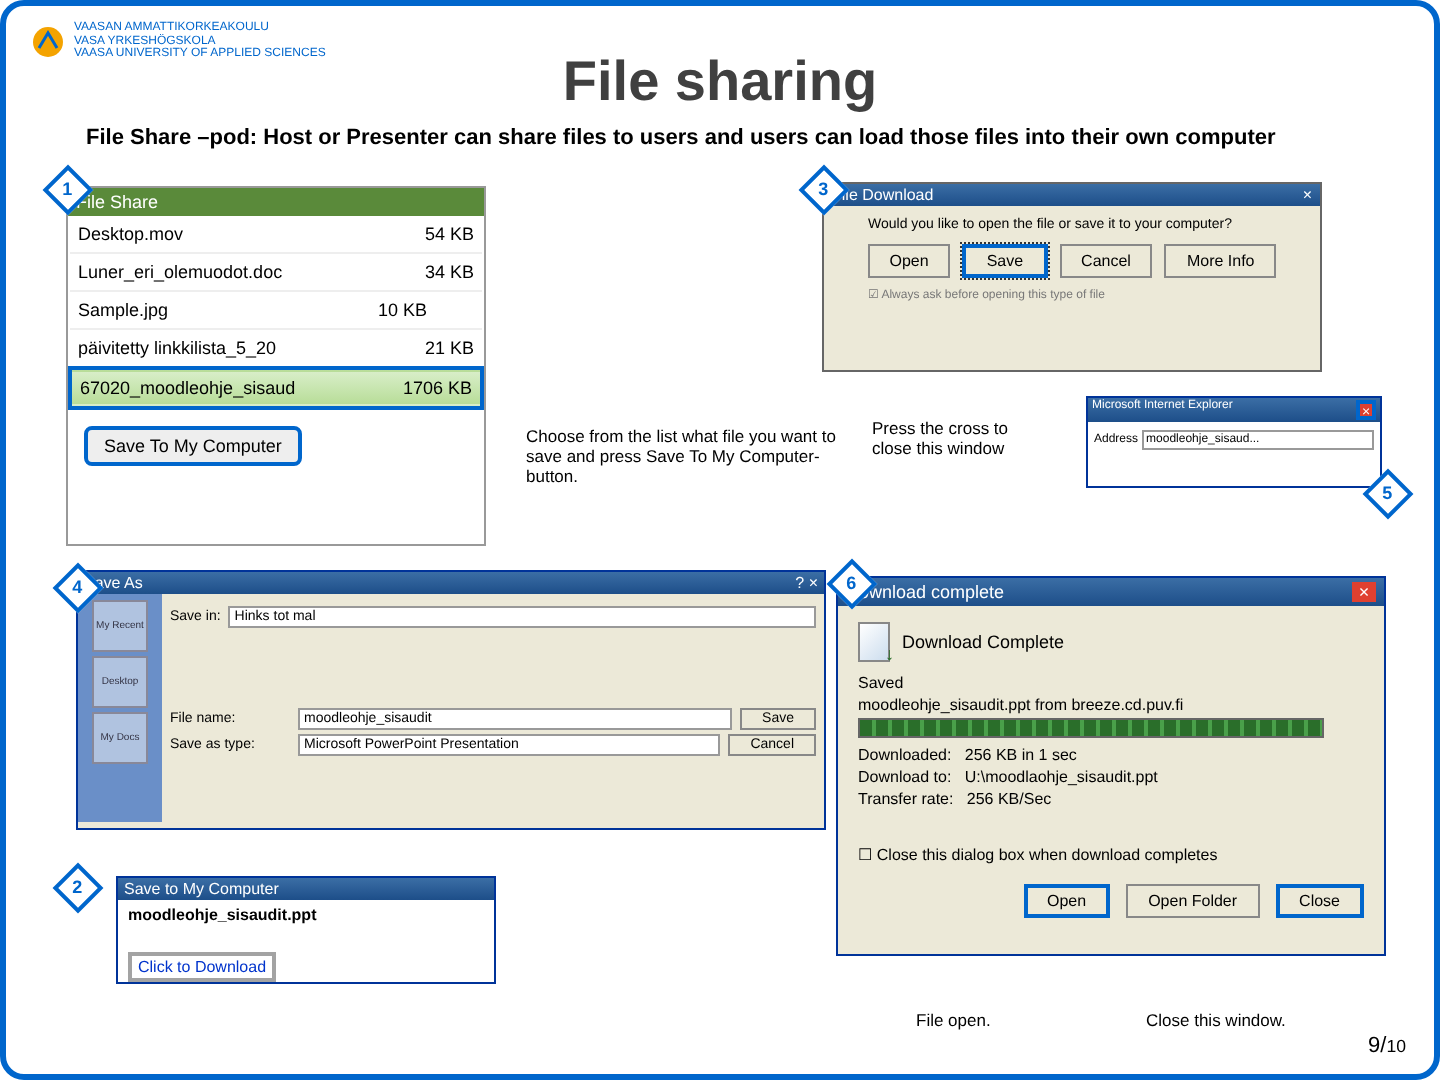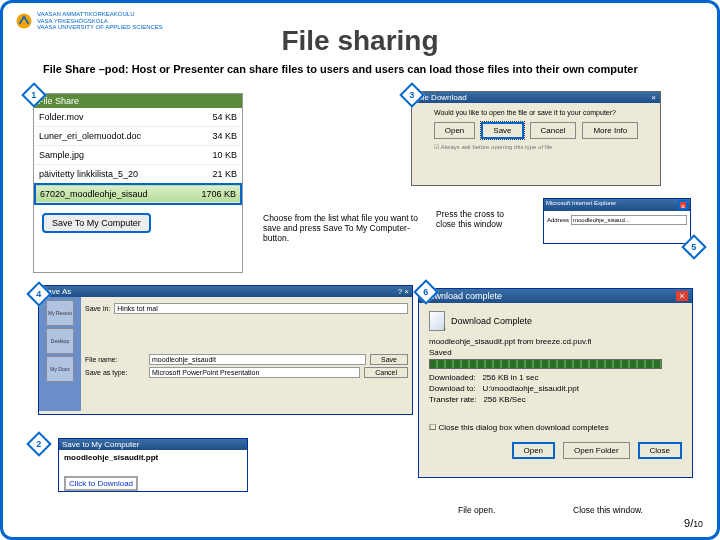--- a/index.html
+++ b/index.html
@@ -152,30 +152,30 @@
   </div>
 <div class="callout-num" style="top:432px; left:27px;">
     <span>2</span>
   </div>
 
 <div class="fileshare">
   <div class="titlebar">File Share</div>
   <table>
     <tbody>
     <tr>
-          <td>Folder.mov</td>
+          <td>Desktop.mov</td>
           <td style="text-align:right;">54 KB</td>
         </tr>
     <tr>
           <td>Luner_eri_olemuodot.doc</td>
           <td style="text-align:right;">34 KB</td>
         </tr>
     <tr>
           <td>Sample.jpg</td>
-          <td style="text-align:right;">10 KB</td>
+          <td style="">10 KB</td>
         </tr>
     <tr>
           <td>päivitetty linkkilista_5_20</td>
           <td style="text-align:right;">21 KB</td>
         </tr>
     <tr class="sel">
           <td>67020_moodleohje_sisaud</td>
           <td style="text-align:right;">1706 KB</td>
         </tr>
   </tbody>
@@ -219,22 +219,22 @@
 <div class="dlc">
   <div class="titlebar">
       <span>Download complete</span>
       <span class="xbtn">×</span>
     </div>
   <div class="body">
     <div class="hd">
         <span class="doc-icon"></span>
         <span>Download Complete</span>
       </div>
+    <div class="line">Saved</div>
     <div class="line">moodleohje_sisaudit.ppt from breeze.cd.puv.fi</div>
-    <div class="line">Saved</div>
     <div class="bar"></div>
     <div class="line"><span>Downloaded:</span>&nbsp;&nbsp;&nbsp;<span>256 KB in 1 sec</span></div>
     <div class="line"><span>Download to:</span>&nbsp;&nbsp;&nbsp;<span>U:\moodlaohje_sisaudit.ppt</span></div>
     <div class="line"><span>Transfer rate:</span>&nbsp;&nbsp;&nbsp;<span>256 KB/Sec</span></div>
     <div class="chk">☐ <span>Close this dialog box when download completes</span></div>
     <div class="btnrow">
       <button class="hl">Open</button>
       <button>Open Folder</button>
       <button class="hl">Close</button>
     </div>

